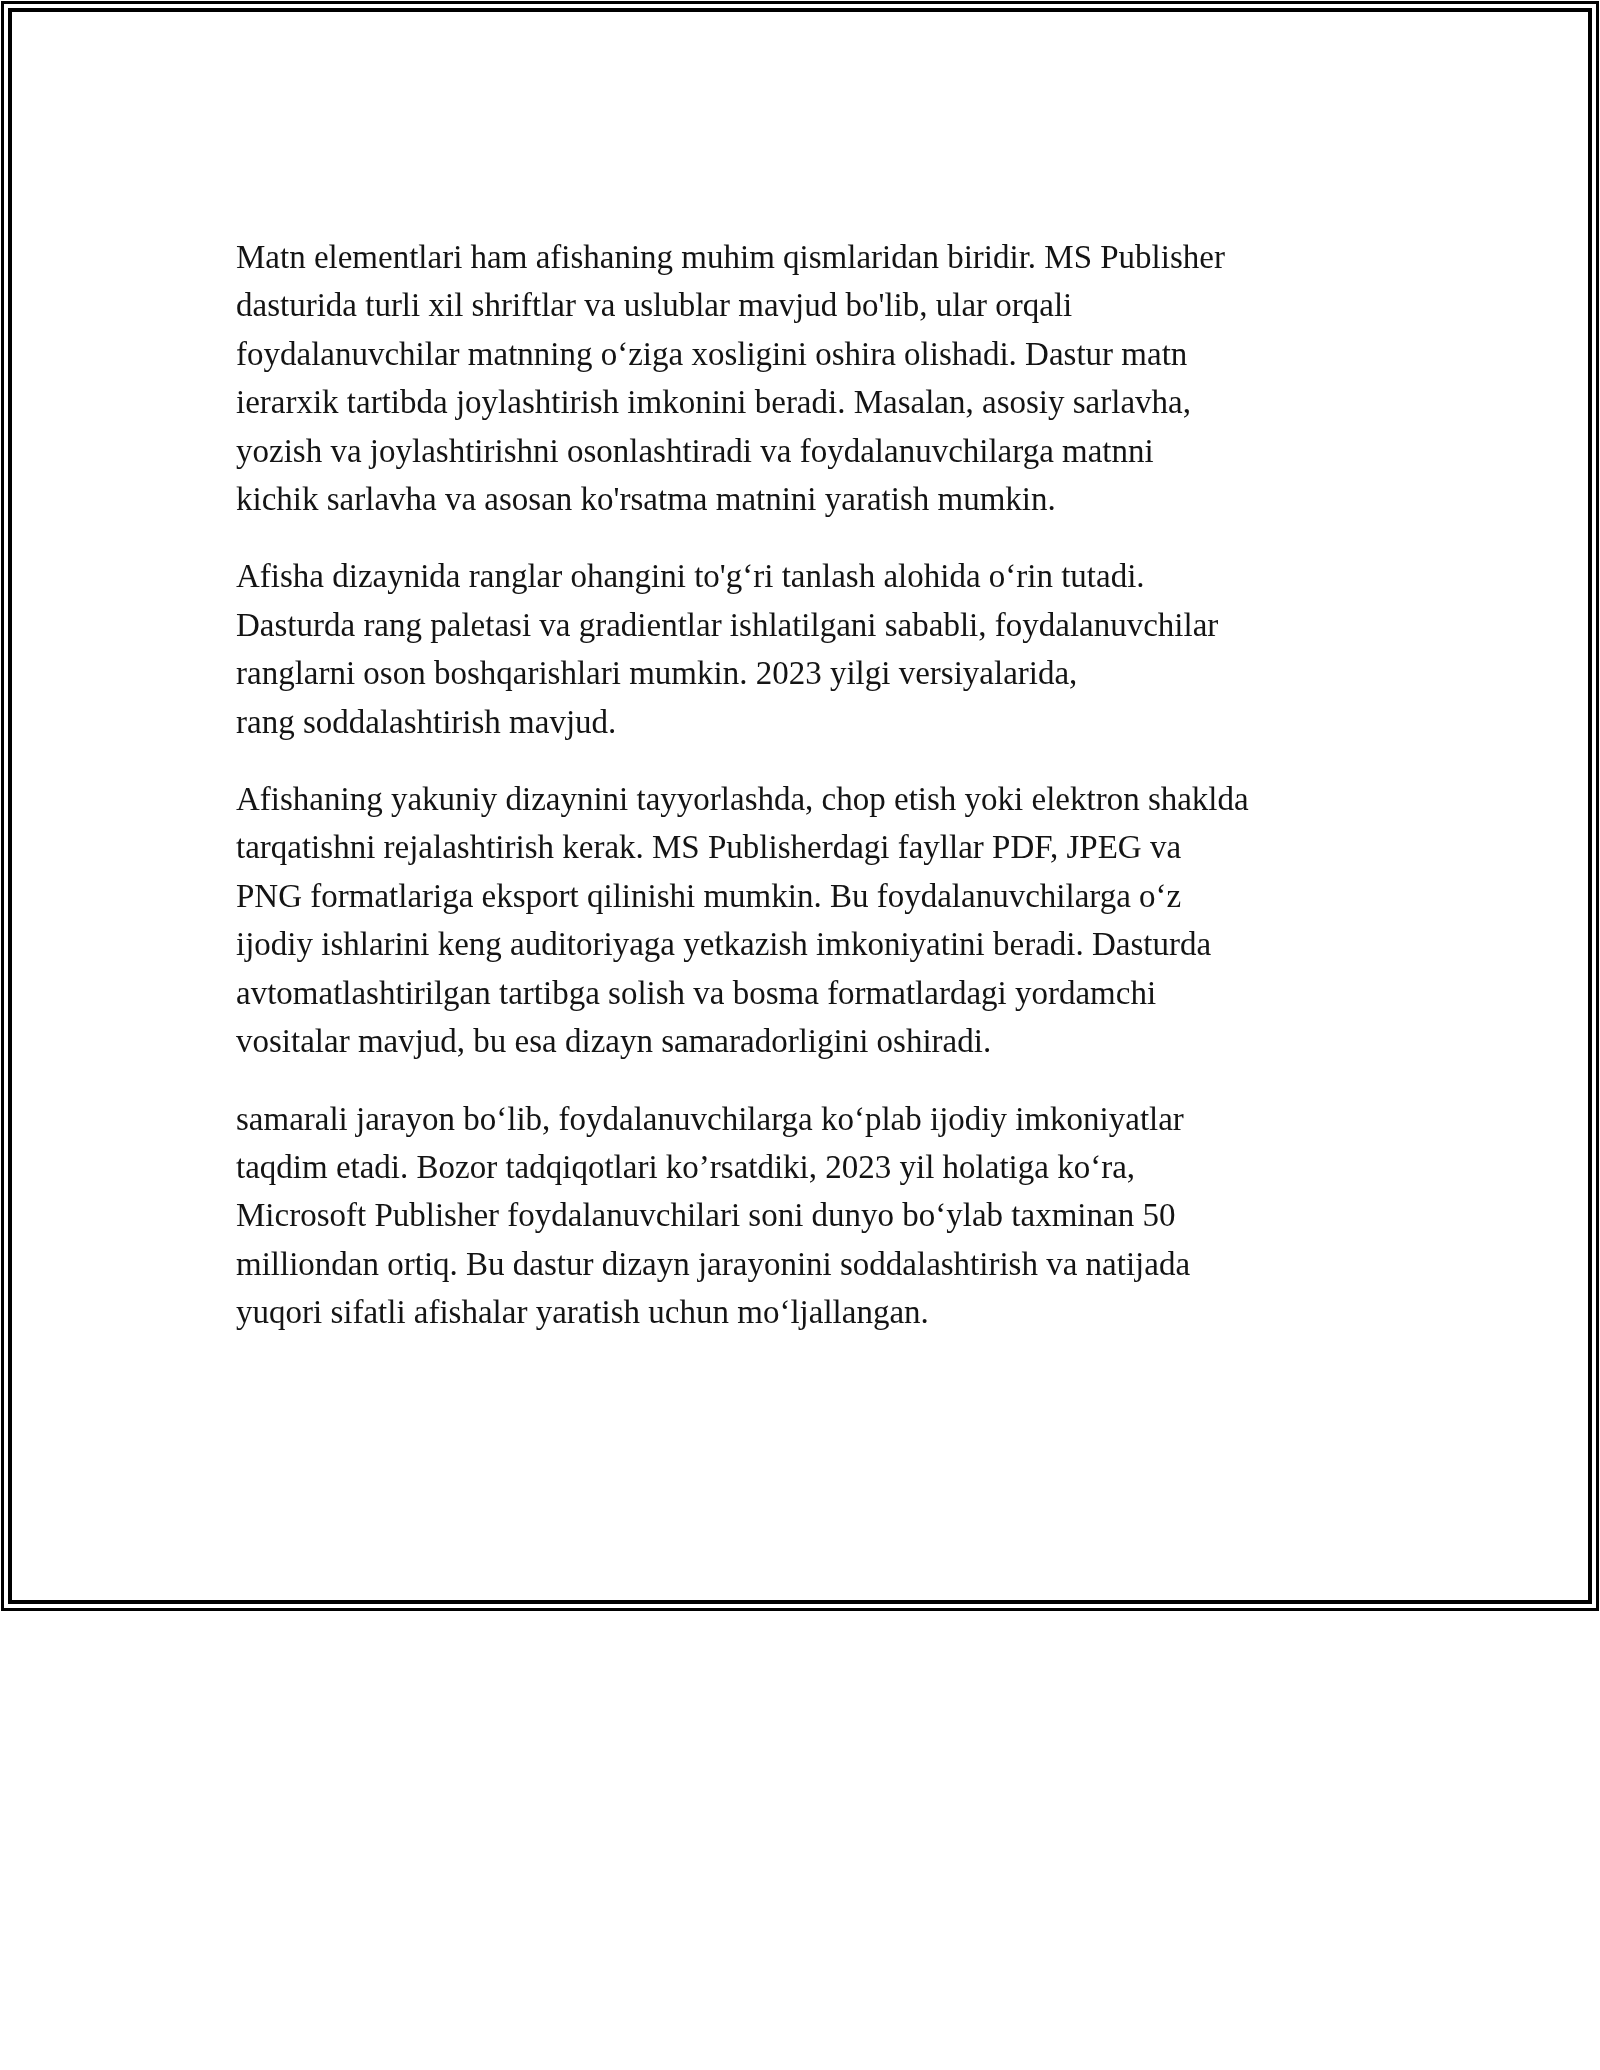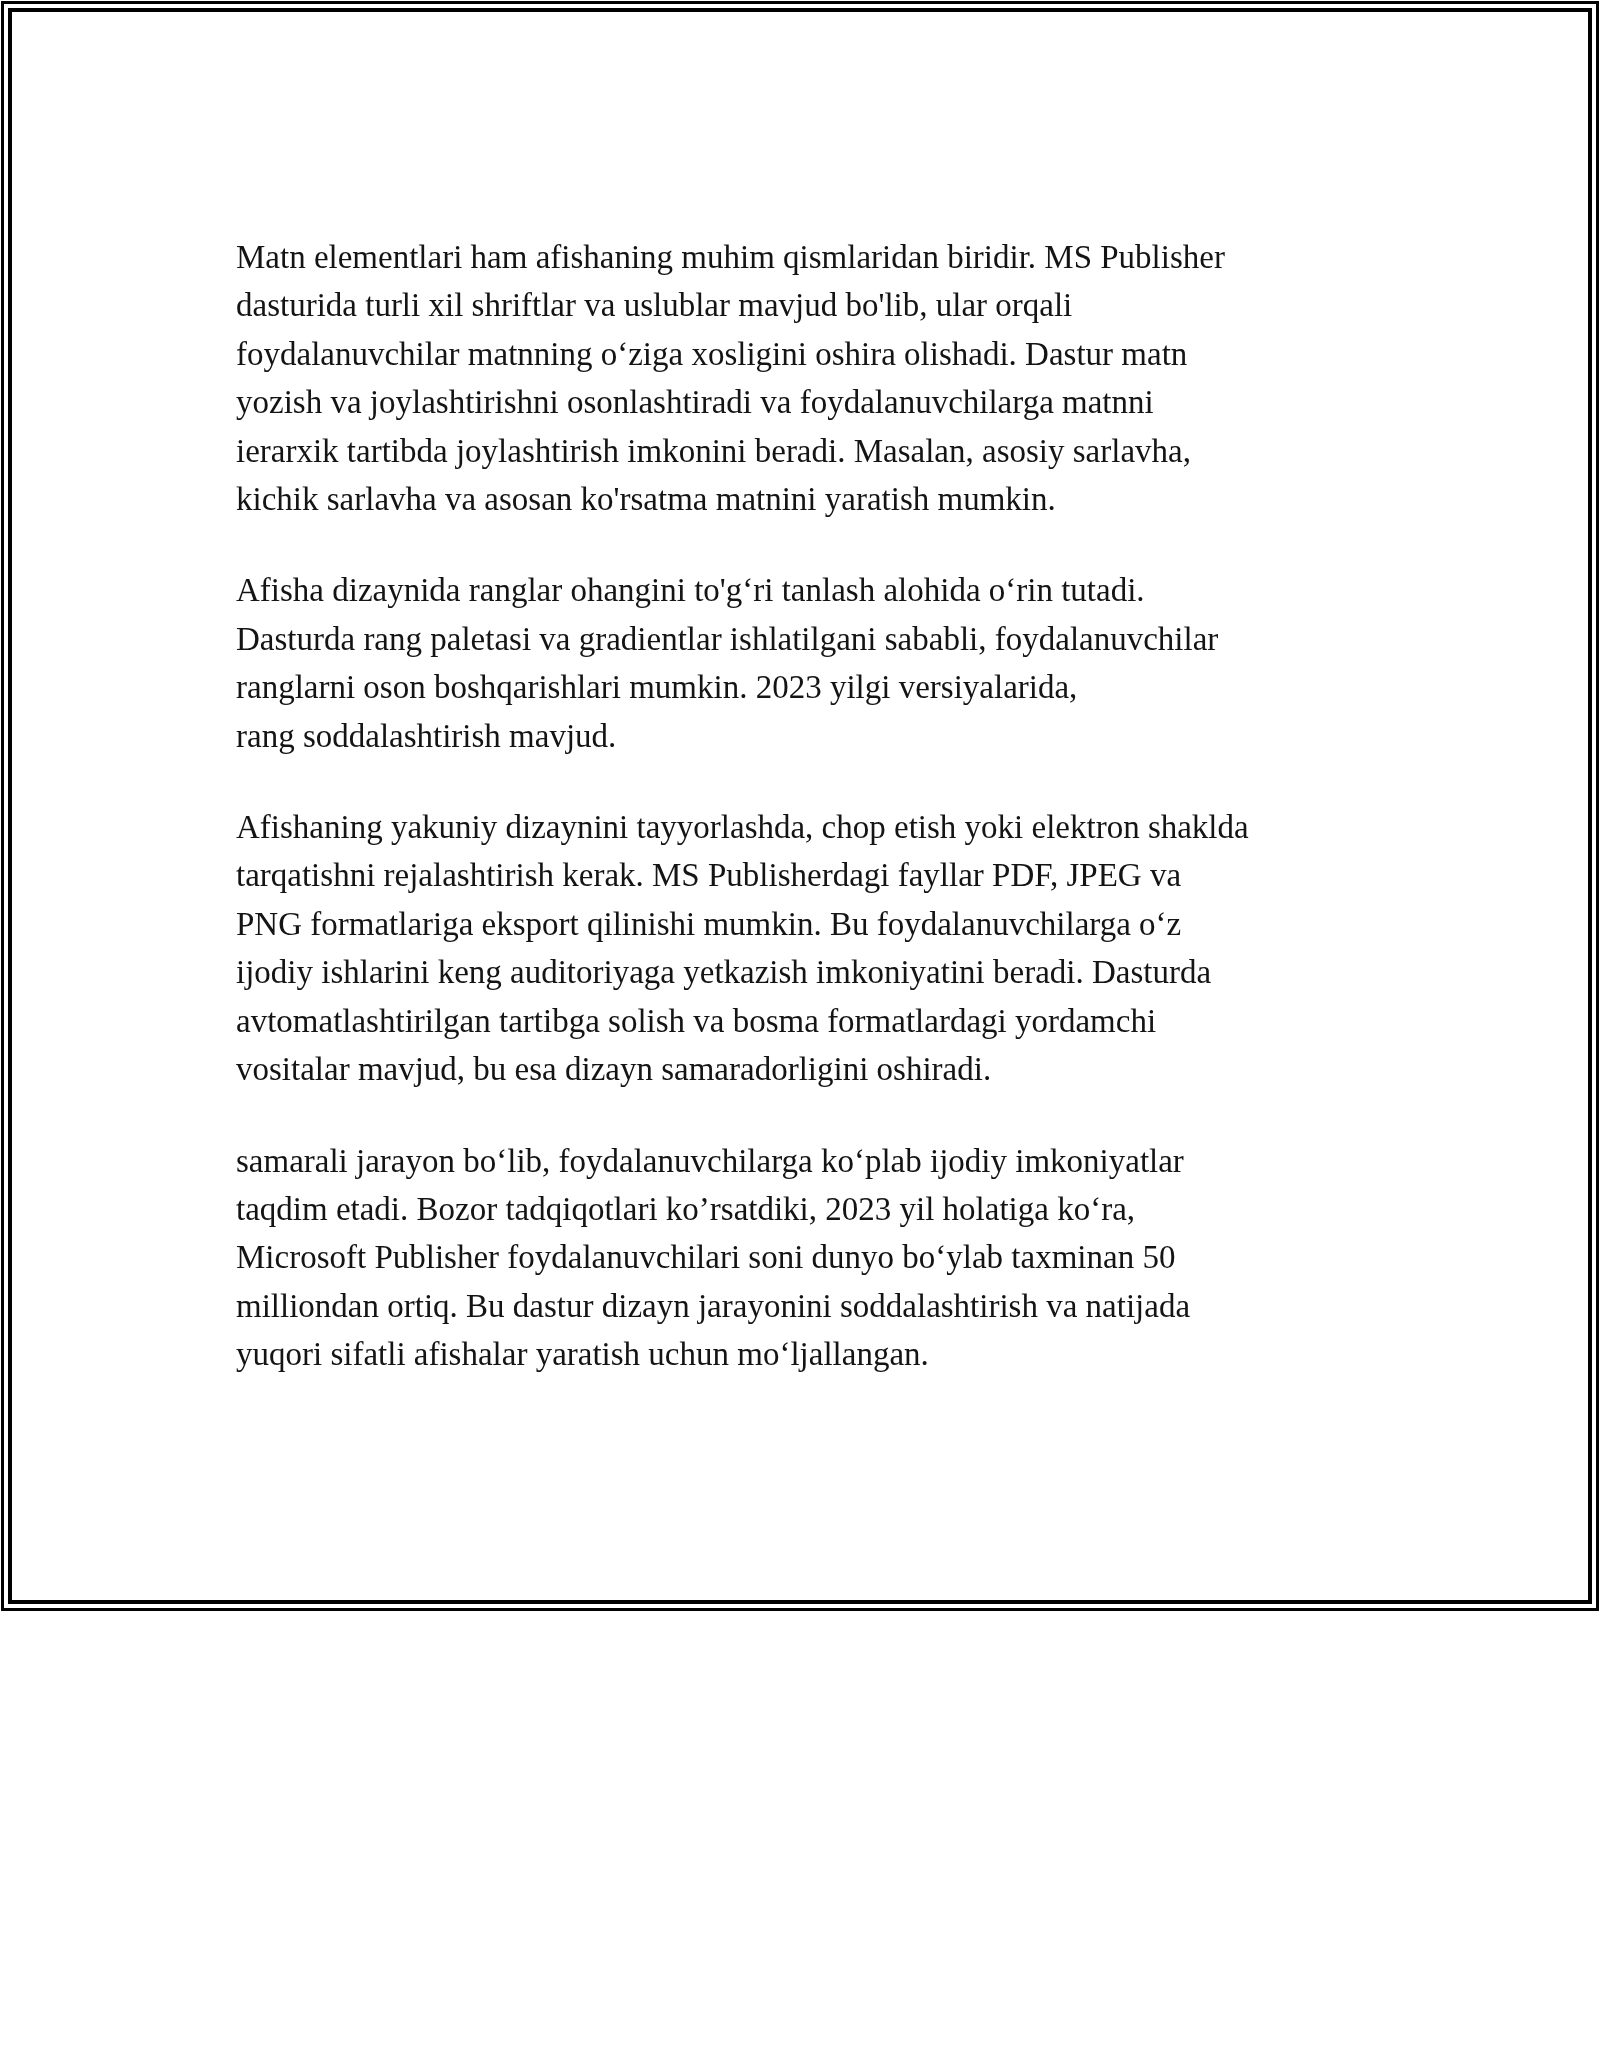--- a/index.html
+++ b/index.html
@@ -34,39 +34,39 @@
     width: 1160px;
     color: #141414;
     font-size: 33px;
     line-height: 48.4px;
   }
   .para {
     margin: 0;
     padding: 0;
   }
   .para + .para {
-    margin-top: 43px;
+    margin-top: 29px;
   }
   .line {
     white-space: nowrap;
   }
 </style>
 </head>
 <body>
 
 <div class="page">
   <div class="frame-outer"></div>
   <div class="frame-inner"></div>
   <div class="content" id="doc-body" style="color: rgb(20, 20, 20);">
       <div class="para">
         <div class="line">Matn elementlari ham afishaning muhim qismlaridan biridir. MS Publisher</div>
         <div class="line">dasturida turli xil shriftlar va uslublar mavjud bo'lib, ular orqali</div>
         <div class="line">foydalanuvchilar matnning oʻziga xosligini oshira olishadi. Dastur matn</div>
+        <div class="line">ierarxik tartibda joylashtirish imkonini beradi. Masalan, asosiy sarlavha,</div>
         <div class="line">yozish va joylashtirishni osonlashtiradi va foydalanuvchilarga matnni</div>
-        <div class="line">ierarxik tartibda joylashtirish imkonini beradi. Masalan, asosiy sarlavha,</div>
         <div class="line">kichik sarlavha va asosan ko'rsatma matnini yaratish mumkin.</div>
       </div>
       <div class="para">
         <div class="line">Afisha dizaynida ranglar ohangini to'gʻri tanlash alohida oʻrin tutadi.</div>
         <div class="line">Dasturda rang paletasi va gradientlar ishlatilgani sababli, foydalanuvchilar</div>
         <div class="line">ranglarni oson boshqarishlari mumkin. 2023 yilgi versiyalarida,</div>
         <div class="line">rang soddalashtirish mavjud.</div>
       </div>
       <div class="para">
         <div class="line">Afishaning yakuniy dizaynini tayyorlashda, chop etish yoki elektron shaklda</div>

